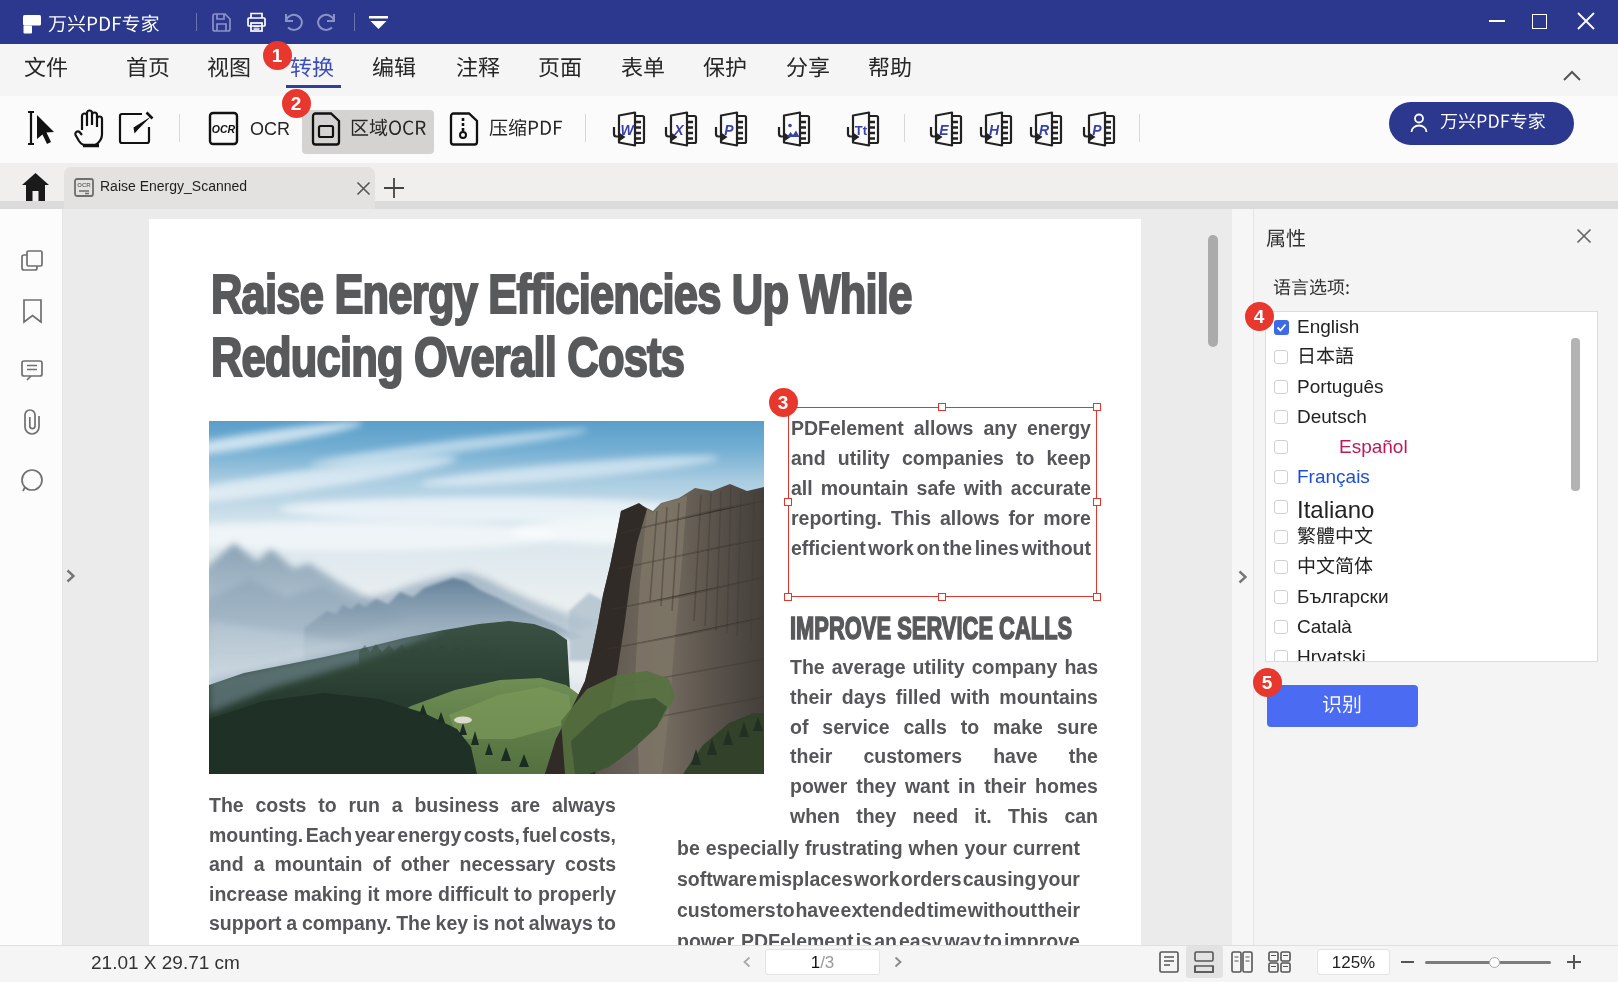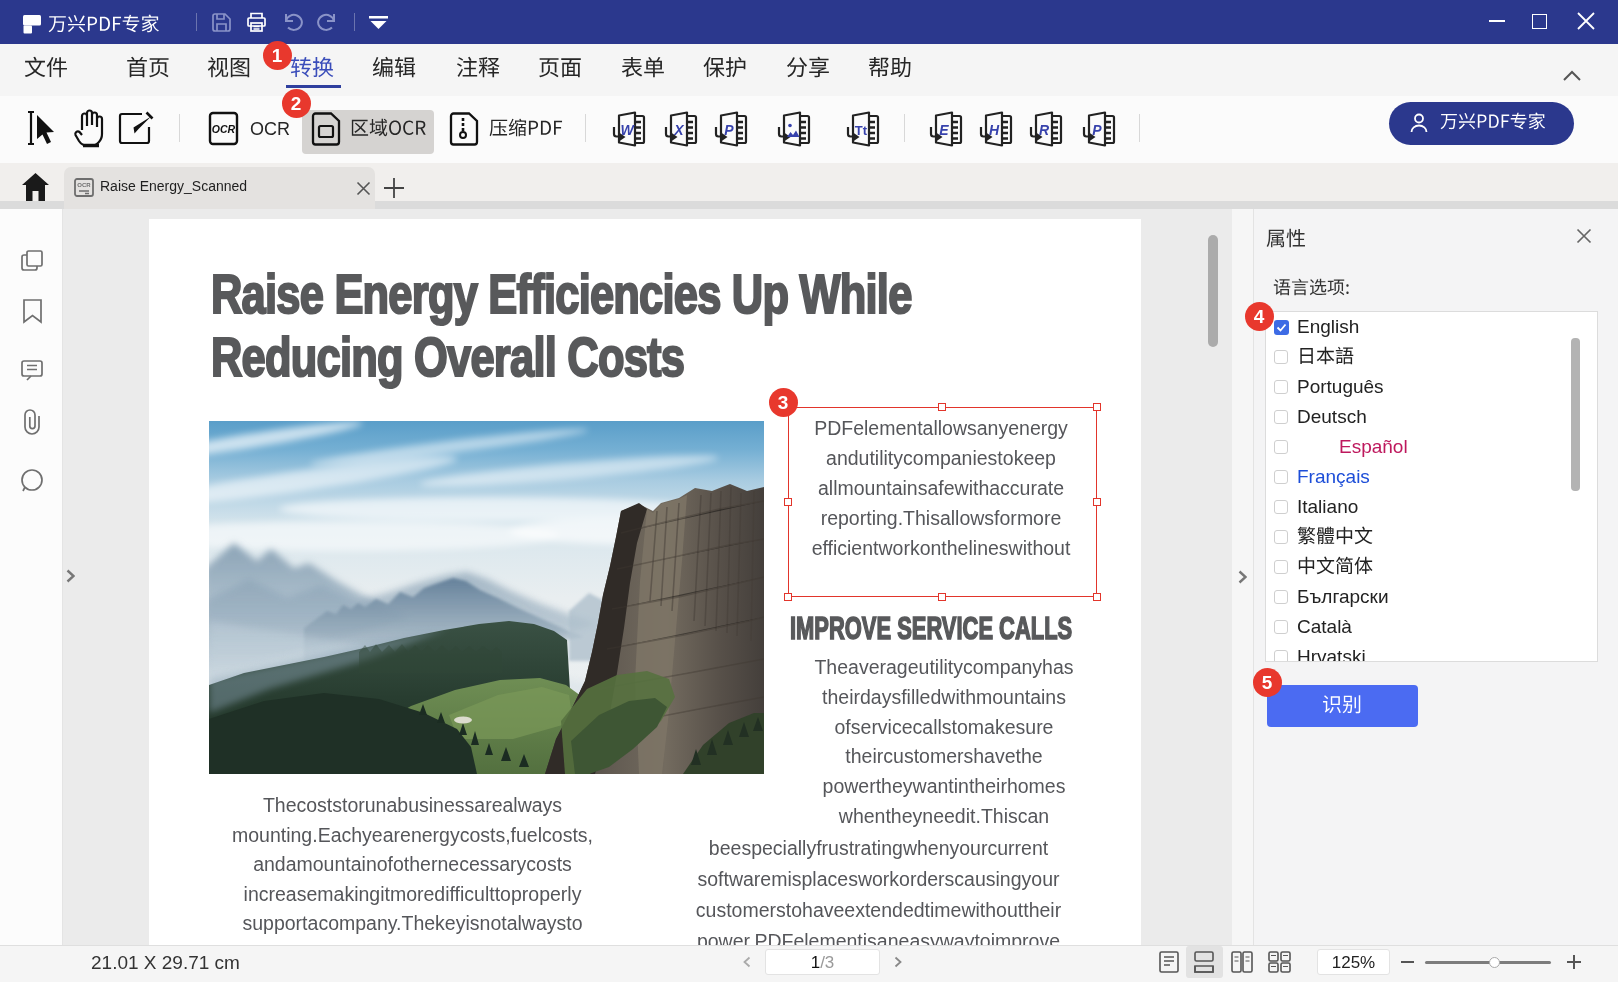--- a/index.html
+++ b/index.html
@@ -1,18 +1,18 @@
 <!DOCTYPE html>
 <html><head><meta charset="utf-8">
 <style>
 * { margin:0; padding:0; box-sizing:border-box; }
 html,body { width:1618px; height:982px; overflow:hidden; font-family:"Liberation Sans",sans-serif; }
 .abs { position:absolute; }
 svg { display:block; }
-.jrow { display:flex; justify-content:center; white-space:nowrap; }
+.jrow { display:flex; justify-content:space-between; white-space:nowrap;font-weight:bold; }
 </style></head>
 <body style="position:relative;background:#EBEBEB">
 
 <div class="abs" style="left:0;top:0;width:1618px;height:44px;background:#2B388D"></div>
 <svg class="abs" style="left:23px;top:15px" width="19" height="19">
     <rect x="0" y="0" width="18" height="10.5" rx="1.5" fill="#fff"></rect>
     <rect x="0.5" y="10.5" width="8.5" height="8" rx="1" fill="#fff"></rect>
   </svg>
 <div class="abs" style="left:48px;top:14px">
     <svg width="111.6" height="22.4" fill="#ffffff">
@@ -662,21 +662,21 @@
   </div>
 <div class="abs" style="left:1274px;top:380px;width:14px;height:14px;border:1px solid #CFCFCF;border-radius:3px;background:#fff"></div>
 <div class="abs" style="left:1297px;top:376px;font-size:19px;color:#222">Português</div>
 <div class="abs" style="left:1274px;top:410px;width:14px;height:14px;border:1px solid #CFCFCF;border-radius:3px;background:#fff"></div>
 <div class="abs" style="left:1297px;top:406px;font-size:19px;color:#222">Deutsch</div>
 <div class="abs" style="left:1274px;top:440px;width:14px;height:14px;border:1px solid #CFCFCF;border-radius:3px;background:#fff"></div>
 <div class="abs" style="left:1339px;top:436px;font-size:19px;color:#be185d">Español</div>
 <div class="abs" style="left:1274px;top:470px;width:14px;height:14px;border:1px solid #CFCFCF;border-radius:3px;background:#fff"></div>
 <div class="abs" style="left:1297px;top:466px;font-size:19px;color:#1d4ed8">Français</div>
 <div class="abs" style="left:1274px;top:500px;width:14px;height:14px;border:1px solid #CFCFCF;border-radius:3px;background:#fff"></div>
-<div class="abs" style="left:1297px;top:496px;font-size:19px;color:#222">Italiano</div>
+<div class="abs" style="left:1297px;top:496px;font-size:24px;color:#222">Italiano</div>
 <div class="abs" style="left:1274px;top:530px;width:14px;height:14px;border:1px solid #CFCFCF;border-radius:3px;background:#fff"></div>
 <div class="abs" style="left:1297px;top:526px">
     <svg width="76.0" height="22.4" fill="#222222">
       <g transform="translate(0,16.7) scale(0.0190,-0.0190)">
         <use href="#g45" x="0"></use>
         <use href="#g46" x="1000"></use>
         <use href="#g47" x="2000"></use>
         <use href="#g7" x="3000"></use>
       </g>
     </svg>

